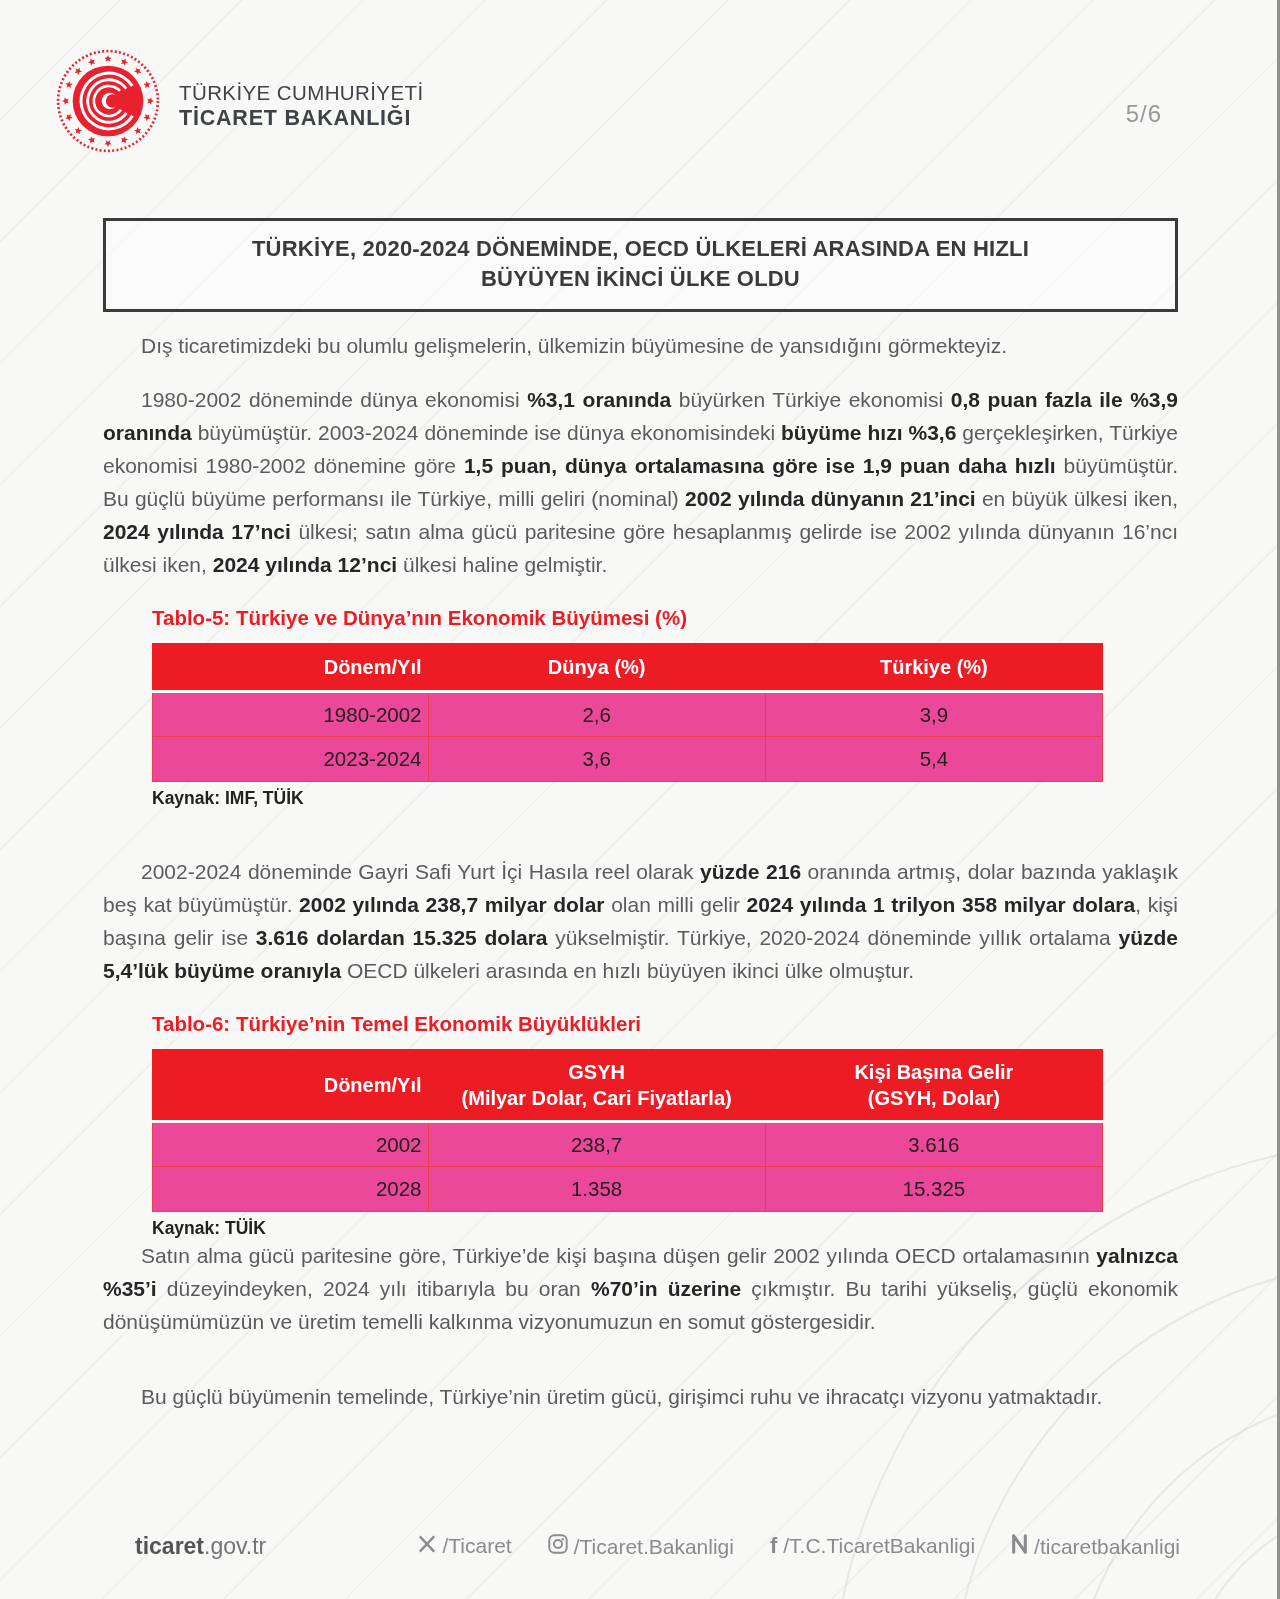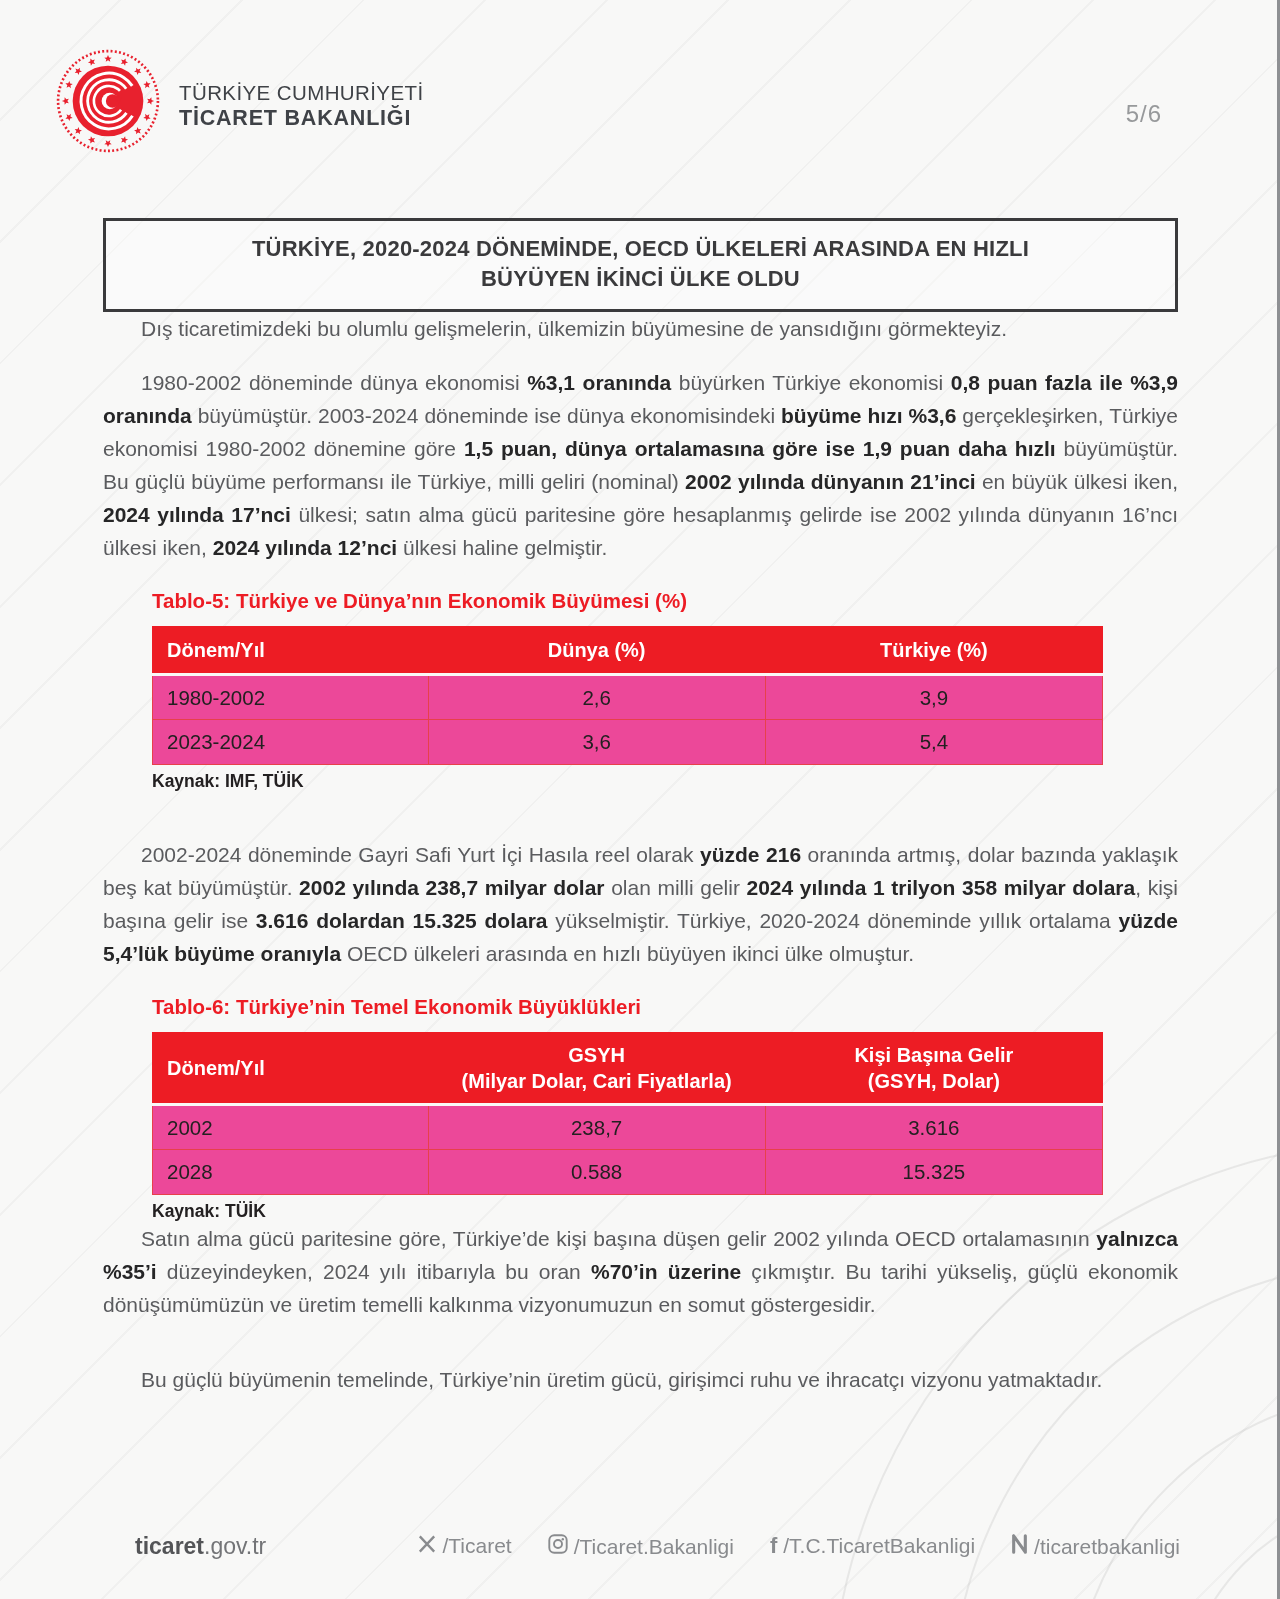--- a/index.html
+++ b/index.html
@@ -37,21 +37,21 @@
     padding:13px 30px 15px; text-align:center;
     font-size:22px; font-weight:700; color:#3a3a3c; line-height:30px;
     white-space:pre-line; letter-spacing:0.2px;
   }
 
   p.body-para {
     font-size:21px; line-height:33px; color:#5a5b5e;
     text-align:justify; text-indent:38px;
   }
   p.body-para b { color:#262627; font-weight:700; }
-  .mt1 { } .mt2 { margin-top:21px; }
+  .mt1 { margin-top:17px; } .mt2 { margin-top:21px; }
   .mt3 { margin-top:46px; } .mt4 { } .mt5 { margin-top:42px; }
 
   .tablo-label {
     margin:25px 0 0 49px; color:#ed1c24; font-weight:700; font-size:20.5px;
   }
   table.data-table {
     margin:13px 0 0 49px; width:951px; border-collapse:collapse; table-layout:fixed;
     background:#fff;
   }
   table.data-table col.c1 { width:29%; }
@@ -60,21 +60,21 @@
   table.data-table th {
     background:#ed1c24; color:#fff; font-weight:700; font-size:20px;
     text-align:center; padding:9px 6px; line-height:26px;
     border:1px solid #ed1c24; border-bottom:3px solid #f8f8f7; white-space:pre-line;
     height:48px; vertical-align:middle;
   }
   table.data-table td {
     color:#232021; font-size:20.5px; text-align:center; padding:9px 6px;
     border:1px solid #e8404a; background:#ec4899; height:45px; vertical-align:middle;
   }
-  table.data-table .left { text-align:left; padding-left:14px; }
+  table.data-table .left { text-align:right; padding-left:14px; }
   .kaynak { margin:6px 0 0 49px; font-size:17.5px; font-weight:600; color:#232021; }
 
   
   .footer {
     position:absolute; left:103px; right:100px; top:1533px;
     display:flex; align-items:center; justify-content:space-between;
   }
   .site { font-size:23px; color:#737477; margin-left:32px; }
   .site b { color:#535457; font-weight:700; }
   .socials { display:flex; align-items:flex-start; gap:36px; }
@@ -190,21 +190,21 @@
           </tr>
         </thead>
         <tbody>
           <tr>
             <td class="left">2002</td>
             <td>238,7</td>
             <td>3.616</td>
           </tr>
           <tr>
             <td class="left">2028</td>
-            <td>0.588</td>
+            <td>1.358</td>
             <td>15.325</td>
           </tr>
         </tbody>
       </table>
     <div class="kaynak">Kaynak: TÜİK</div>
 
     <p class="body-para mt4"><span>Satın alma gücü paritesine göre, Türkiye’de kişi başına düşen gelir 2002 yılında OECD ortalamasının </span><b>yalnızca %35’i</b><span> düzeyindeyken, 2024 yılı itibarıyla bu oran </span><b>%70’in üzerine</b><span> çıkmıştır. Bu tarihi yükseliş, güçlü ekonomik dönüşümümüzün ve üretim temelli kalkınma vizyonumuzun en somut göstergesidir.</span></p>
     <p class="body-para mt5"><span>Bu güçlü büyümenin temelinde, Türkiye’nin üretim gücü, girişimci ruhu ve ihracatçı vizyonu yatmaktadır.</span></p>
   </div>
 

